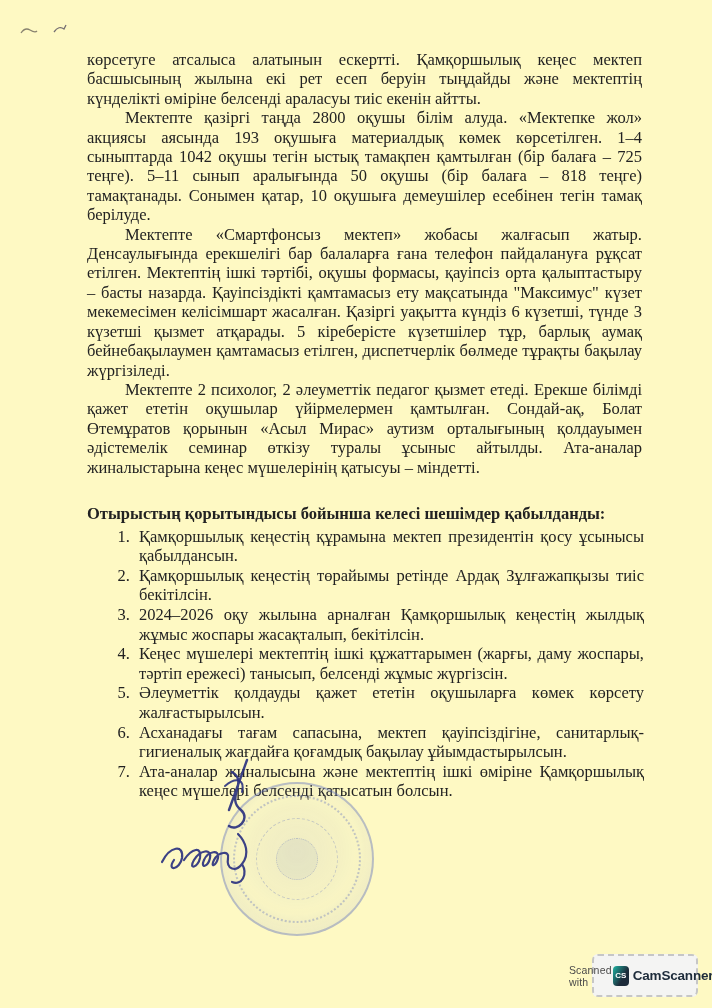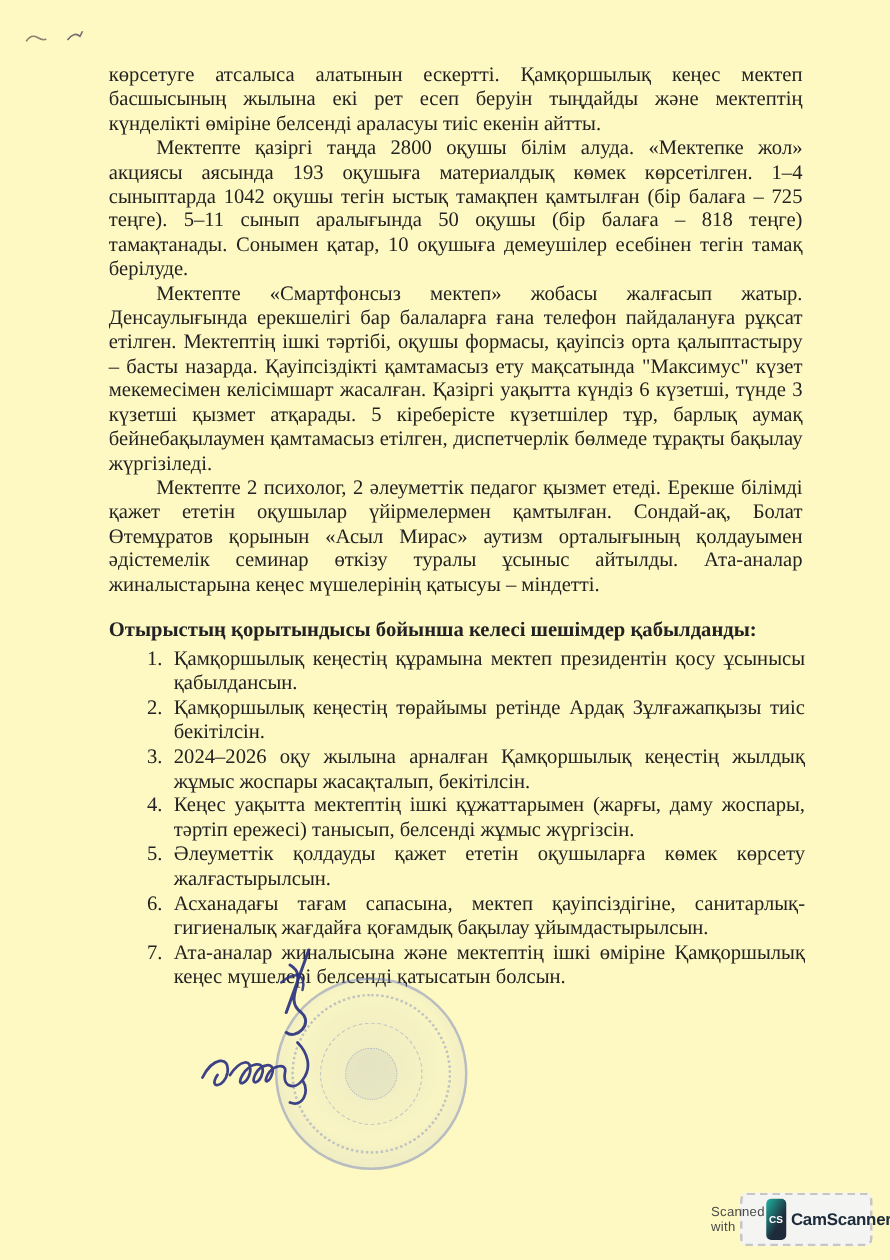--- a/index.html
+++ b/index.html
@@ -19,21 +19,21 @@
     text-align:justify;
   }
   .para{margin:0;}
   .para.indent{text-indent:38px;}
   
   .resolutions{
     position:absolute;left:87px;top:494px;width:557px;
     font-size:16.5px;line-height:19.6px;
   }
   .res-heading{
-    font-weight:bold;margin:0 0 3px 0;text-align:left;
+    font-weight:bold;margin:10px 0 3px 0;text-align:left;
   }
   ol.decisions{
     margin:0;padding:0 0 0 47px;text-align:justify;
   }
   ol.decisions li{
     margin:0;padding-left:5px;
   }
   
   .signatures{
     position:absolute;left:87px;top:792px;width:420px;
@@ -74,21 +74,21 @@
     border:2px dashed #c6c6c6;
     border-radius:6px;
     box-sizing:border-box;
     display:flex;flex-direction:row;align-items:center;justify-content:center;
     gap:1px;
     font-family:"Liberation Sans","DejaVu Sans",sans-serif;
   }
   .cs-line1{font-size:10.5px;color:#4a4a4a;letter-spacing:0.2px;}
   .cs-line2{display:flex;align-items:center;gap:4px;}
   .cs-logo{
-    width:16px;height:33px;border-radius:4px;
+    width:16px;height:20px;border-radius:4px;
     background:linear-gradient(120deg,#1fb5a3 0%,#1d2b3a 62%);
     color:#ffffff;font-size:8px;font-weight:bold;
     display:flex;align-items:center;justify-content:center;
   }
   .cs-brand{font-size:13.5px;font-weight:bold;color:#1d2b3a;letter-spacing:-0.2px;}
   .cs-tm{font-size:7px;color:#1d2b3a;vertical-align:super;line-height:1;margin-left:1px;}
 </style>
 </head>
 <body>
 
@@ -105,21 +105,21 @@
     <p class="para indent">Мектепте «Смартфонсыз мектеп» жобасы жалғасып жатыр. Денсаулығында ерекшелігі бар балаларға ғана телефон пайдалануға рұқсат етілген. Мектептің ішкі тәртібі, оқушы формасы, қауіпсіз орта қалыптастыру – басты назарда. Қауіпсіздікті қамтамасыз ету мақсатында "Максимус" күзет мекемесімен келісімшарт жасалған. Қазіргі уақытта күндіз 6 күзетші, түнде 3 күзетші қызмет атқарады. 5 кіреберісте күзетшілер тұр, барлық аумақ бейнебақылаумен қамтамасыз етілген, диспетчерлік бөлмеде тұрақты бақылау жүргізіледі.</p>
     <p class="para indent">Мектепте 2 психолог, 2 әлеуметтік педагог қызмет етеді. Ерекше білімді қажет ететін оқушылар үйірмелермен қамтылған. Сондай-ақ, Болат Өтемұратов қорынын «Асыл Мирас» аутизм орталығының қолдауымен әдістемелік семинар өткізу туралы ұсыныс айтылды. Ата-аналар жиналыстарына кеңес мүшелерінің қатысуы – міндетті.</p>
   </div>
 
   <div class="resolutions">
     <p class="res-heading">Отырыстың қорытындысы бойынша келесі шешімдер қабылданды:</p>
     <ol class="decisions">
       <li>Қамқоршылық кеңестің құрамына мектеп президентін қосу ұсынысы қабылдансын.</li>
       <li>Қамқоршылық кеңестің төрайымы ретінде Ардақ Зұлғажапқызы тиіс бекітілсін.</li>
       <li>2024–2026 оқу жылына арналған Қамқоршылық кеңестің жылдық жұмыс жоспары жасақталып, бекітілсін.</li>
-      <li>Кеңес уақытта мектептің ішкі құжаттарымен (жарғы, даму жоспары, тәртіп ережесі) танысып, белсенді жұмыс жүргізсін.</li>
+      <li>Кеңес мүшелері мектептің ішкі құжаттарымен (жарғы, даму жоспары, тәртіп ережесі) танысып, белсенді жұмыс жүргізсін.</li>
       <li>Әлеуметтік қолдауды қажет ететін оқушыларға көмек көрсету жалғастырылсын.</li>
       <li>Асханадағы тағам сапасына, мектеп қауіпсіздігіне, санитарлық-гигиеналық жағдайға қоғамдық бақылау ұйымдастырылсын.</li>
       <li>Ата-аналар жиналысына және мектептің ішкі өміріне Қамқоршылық кеңес мүшелері белсенді қатысатын болсын.</li>
     </ol>
   </div>
 
   <div class="stamp">
     <div class="stamp-core"></div>
   </div>
 

